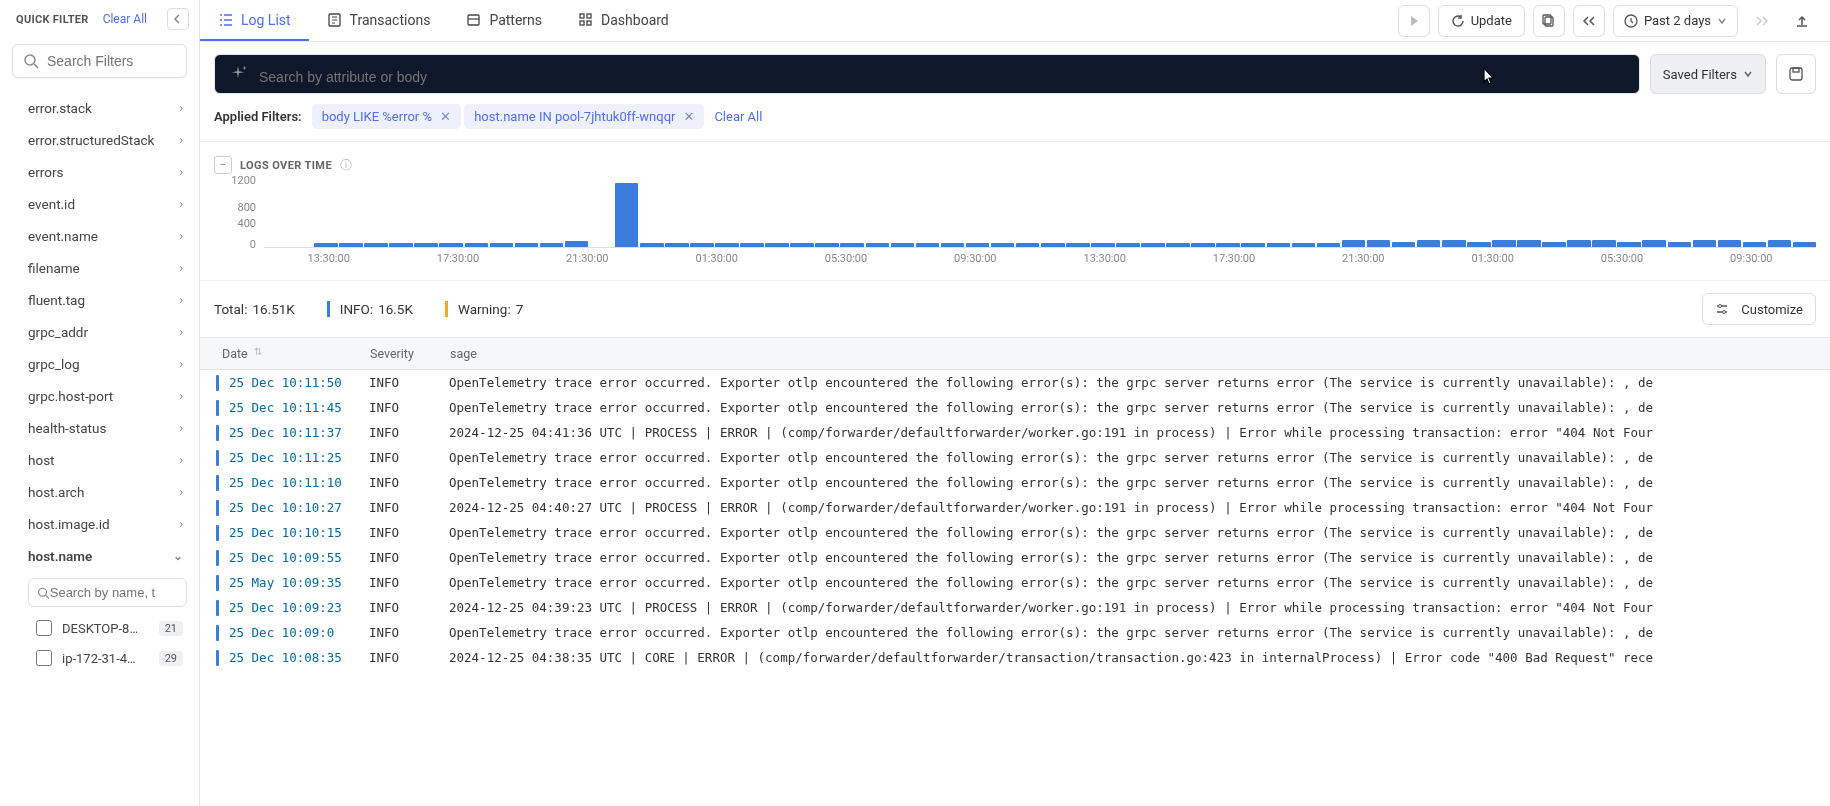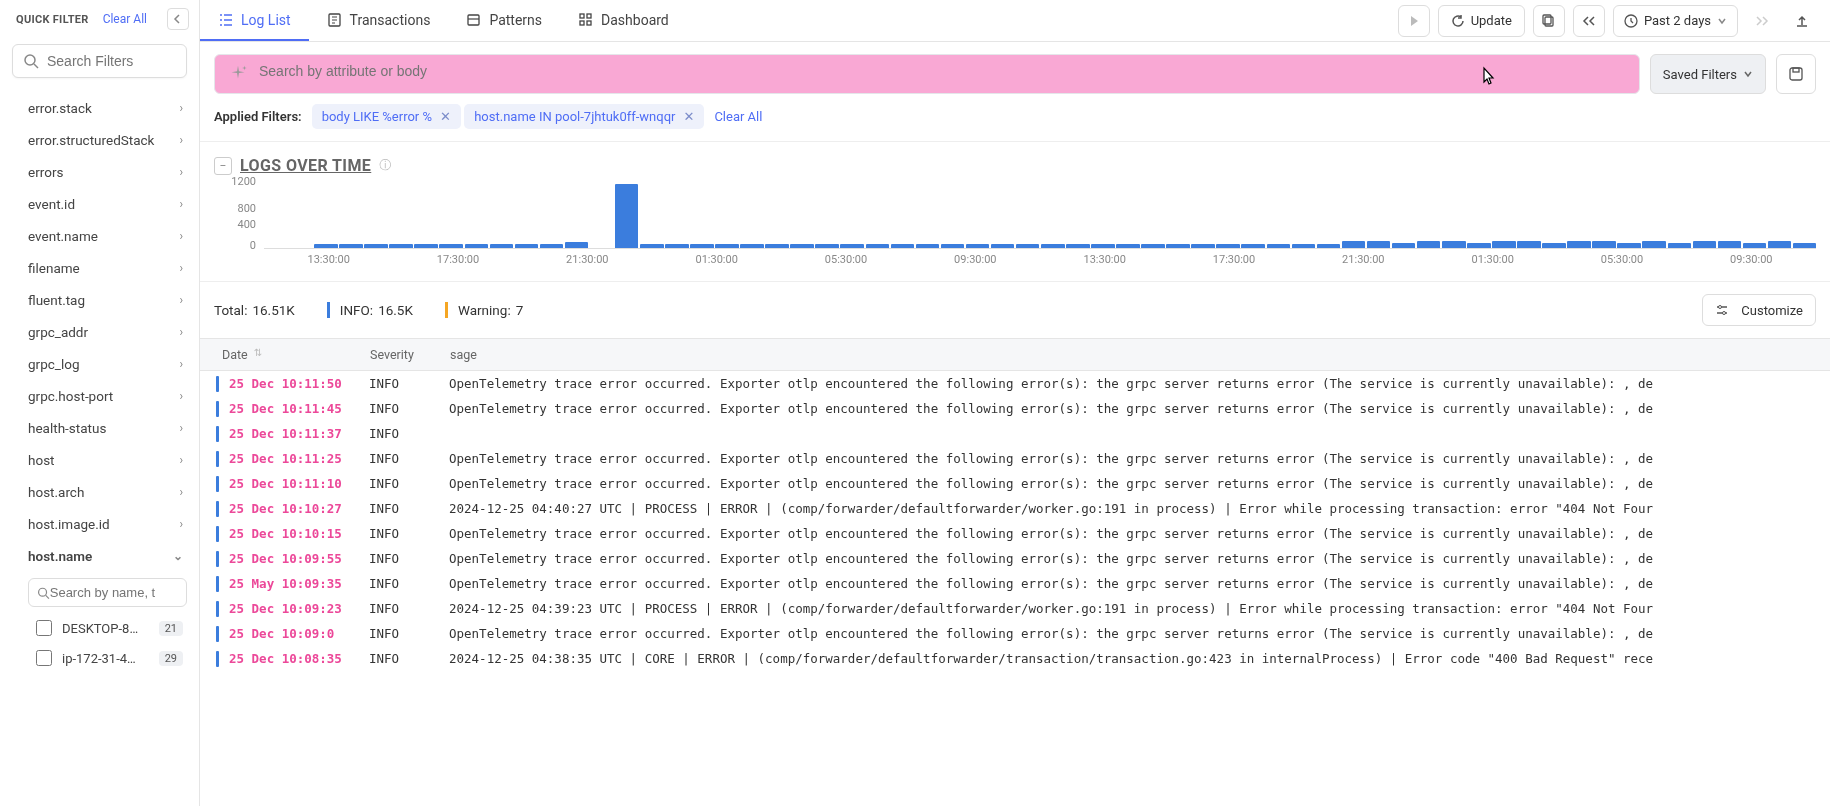--- a/index.html
+++ b/index.html
@@ -40,38 +40,38 @@
 .tab.active { color: #4f6df5; border-bottom: 2px solid #4f6df5; }
 .tab svg { width: 15px; height: 15px; }
 
 .topbar-right { margin-left: auto; display: flex; align-items: center; gap: 8px; }
 .icon-btn { width: 32px; height: 32px; border: 1px solid #ddd; border-radius: 6px; display: flex; align-items: center; justify-content: center; background: #fff; cursor: pointer; }
 .text-btn { height: 32px; border: 1px solid #ddd; border-radius: 6px; display: flex; align-items: center; gap: 6px; padding: 0 12px; background: #fff; cursor: pointer; font-size: 13px; }
 .time-btn { height: 32px; border: 1px solid #ddd; border-radius: 6px; display: flex; align-items: center; gap: 6px; padding: 0 10px; background: #fff; cursor: pointer; font-size: 13px; }
 
 
 .search-row { display: flex; align-items: center; gap: 10px; padding: 12px 14px 8px; }
-.search-box { flex: 1; display: flex; align-items: flex-start; background: #f9a8d4; border: 1px solid #e5e6ea; border-radius: 6px; padding: 8px 12px; height: 40px; }
+.search-box { flex: 1; display: flex; align-items: flex-end; background: #0f172a; border: 1px solid #e5e6ea; border-radius: 6px; padding: 8px 12px; height: 40px; }
 .search-box input { flex: 1; border: none; outline: none; background: transparent; font-size: 14px; color: #666; margin-left: 10px; }
 .sparkle { width: 22px; height: 22px; color: #888; }
 .saved-filters-btn { height: 40px; border: 1px solid #ddd; background: #eef0f3; border-radius: 6px; display: flex; align-items: center; gap: 6px; padding: 0 12px; cursor: pointer; font-size: 13px; }
 .save-icon-btn { width: 40px; height: 40px; border: 1px solid #ddd; border-radius: 6px; display: flex; align-items: center; justify-content: center; background: #fff; cursor: pointer; }
 
 
 .applied-row { display: flex; align-items: center; gap: 10px; padding: 2px 14px 12px; border-bottom: 1px solid #eee; }
 .applied-label { font-size: 13px; font-weight: 600; color: #333; }
 .chip { display: inline-flex; align-items: center; gap: 8px; background: #eef1fb; color: #4f6df5; border-radius: 5px; padding: 5px 10px; font-size: 13px; }
 .chip .x { cursor: pointer; color: #7b8cca; }
 .clear-chips { color: #4f6df5; cursor: pointer; font-size: 13px; }
 
 
 .chart-section { padding: 10px 14px 0; border-bottom: 1px solid #eee; }
 .chart-header { display: flex; align-items: center; gap: 8px; padding: 4px 0 6px; }
 .collapse-circle { width: 18px; height: 18px; border: 1px solid #ccc; border-radius: 3px; display: flex; align-items: center; justify-content: center; font-size: 12px; color: #888; cursor: pointer; }
-.chart-title { font-size: 16px; font-weight: 700; color: #666; letter-spacing: 0.4px; text-decoration: underline; }
+.chart-title { font-size: 11px; font-weight: 700; color: #666; letter-spacing: 0.4px; }
 .chart-info { color: #bbb; font-size: 12px; }
 
 .chart-wrap { position: relative; height: 100px; padding: 4px 0 20px 50px; }
 .y-axis { position: absolute; left: 0; top: 0; width: 46px; height: 70px; }
 .y-tick { position: absolute; right: 4px; font-size: 11px; color: #888; transform: translateY(-50%); }
 .bars { position: relative; height: 64px; display: flex; align-items: flex-end; gap: 1.5px; border-bottom: 1px solid #ddd; }
 .bar { background: #3b7ddd; border-radius: 1px 1px 0 0; flex: 1; }
 .x-axis { position: relative; height: 16px; margin-top: 4px; }
 .x-tick { position: absolute; font-size: 11px; color: #888; transform: translateX(-50%); white-space: nowrap; }
 
@@ -87,21 +87,21 @@
 .table-head { display: flex; background: #f6f7f9; border-top: 1px solid #e5e5e5; border-bottom: 1px solid #e5e5e5; font-size: 12.5px; color: #666; }
 .th { padding: 8px 10px; }
 .th-date { width: 160px; padding-left: 22px; display: flex; gap: 6px; }
 .th-sev { width: 80px; }
 .th-msg { flex: 1; }
 .sort-icon { color: #bbb; font-size: 10px; }
 
 .table-body { font-family: "SFMono-Regular", Menlo, monospace; font-size: 12.5px; overflow: hidden; }
 .row { display: flex; align-items: center; height: 25px; cursor: pointer; white-space: nowrap; }
 .row-stripe { width: 3px; height: 16px; background: #3b7ddd; margin: 0 10px 0 16px; border-radius: 1px; }
-.td-date { width: 140px; color: #ec4899; font-weight: bold; }
+.td-date { width: 140px; color: #0369a1; }
 .td-sev { width: 80px; color: #333; }
 .td-msg { flex: 1; color: #333; overflow: hidden; }
 
 
 .cursor-pointer { position: absolute; width: 20px; height: 24px; z-index: 9999; pointer-events: none; }
 </style>
 </head>
 <body>
 
 <div class="app">
@@ -458,20 +458,21 @@
           <div class="row">
             <span class="row-stripe"></span>
     <span class="td-date">25 Dec 10:11:45</span>
     <span class="td-sev">INFO</span>
     <span class="td-msg">OpenTelemetry trace error occurred. Exporter otlp encountered the following error(s): the grpc server returns error (The service is currently unavailable): , de</span>
           </div>
           <div class="row">
             <span class="row-stripe"></span>
     <span class="td-date">25 Dec 10:11:37</span>
     <span class="td-sev">INFO</span>
+    <span class="td-msg">2024-12-25 04:41:36 UTC | PROCESS | ERROR | (comp/forwarder/defaultforwarder/worker.go:191 in process) | Error while processing transaction: error "404 Not Four</span>
           </div>
           <div class="row">
             <span class="row-stripe"></span>
     <span class="td-date">25 Dec 10:11:25</span>
     <span class="td-sev">INFO</span>
     <span class="td-msg">OpenTelemetry trace error occurred. Exporter otlp encountered the following error(s): the grpc server returns error (The service is currently unavailable): , de</span>
           </div>
           <div class="row">
             <span class="row-stripe"></span>
     <span class="td-date">25 Dec 10:11:10</span>

